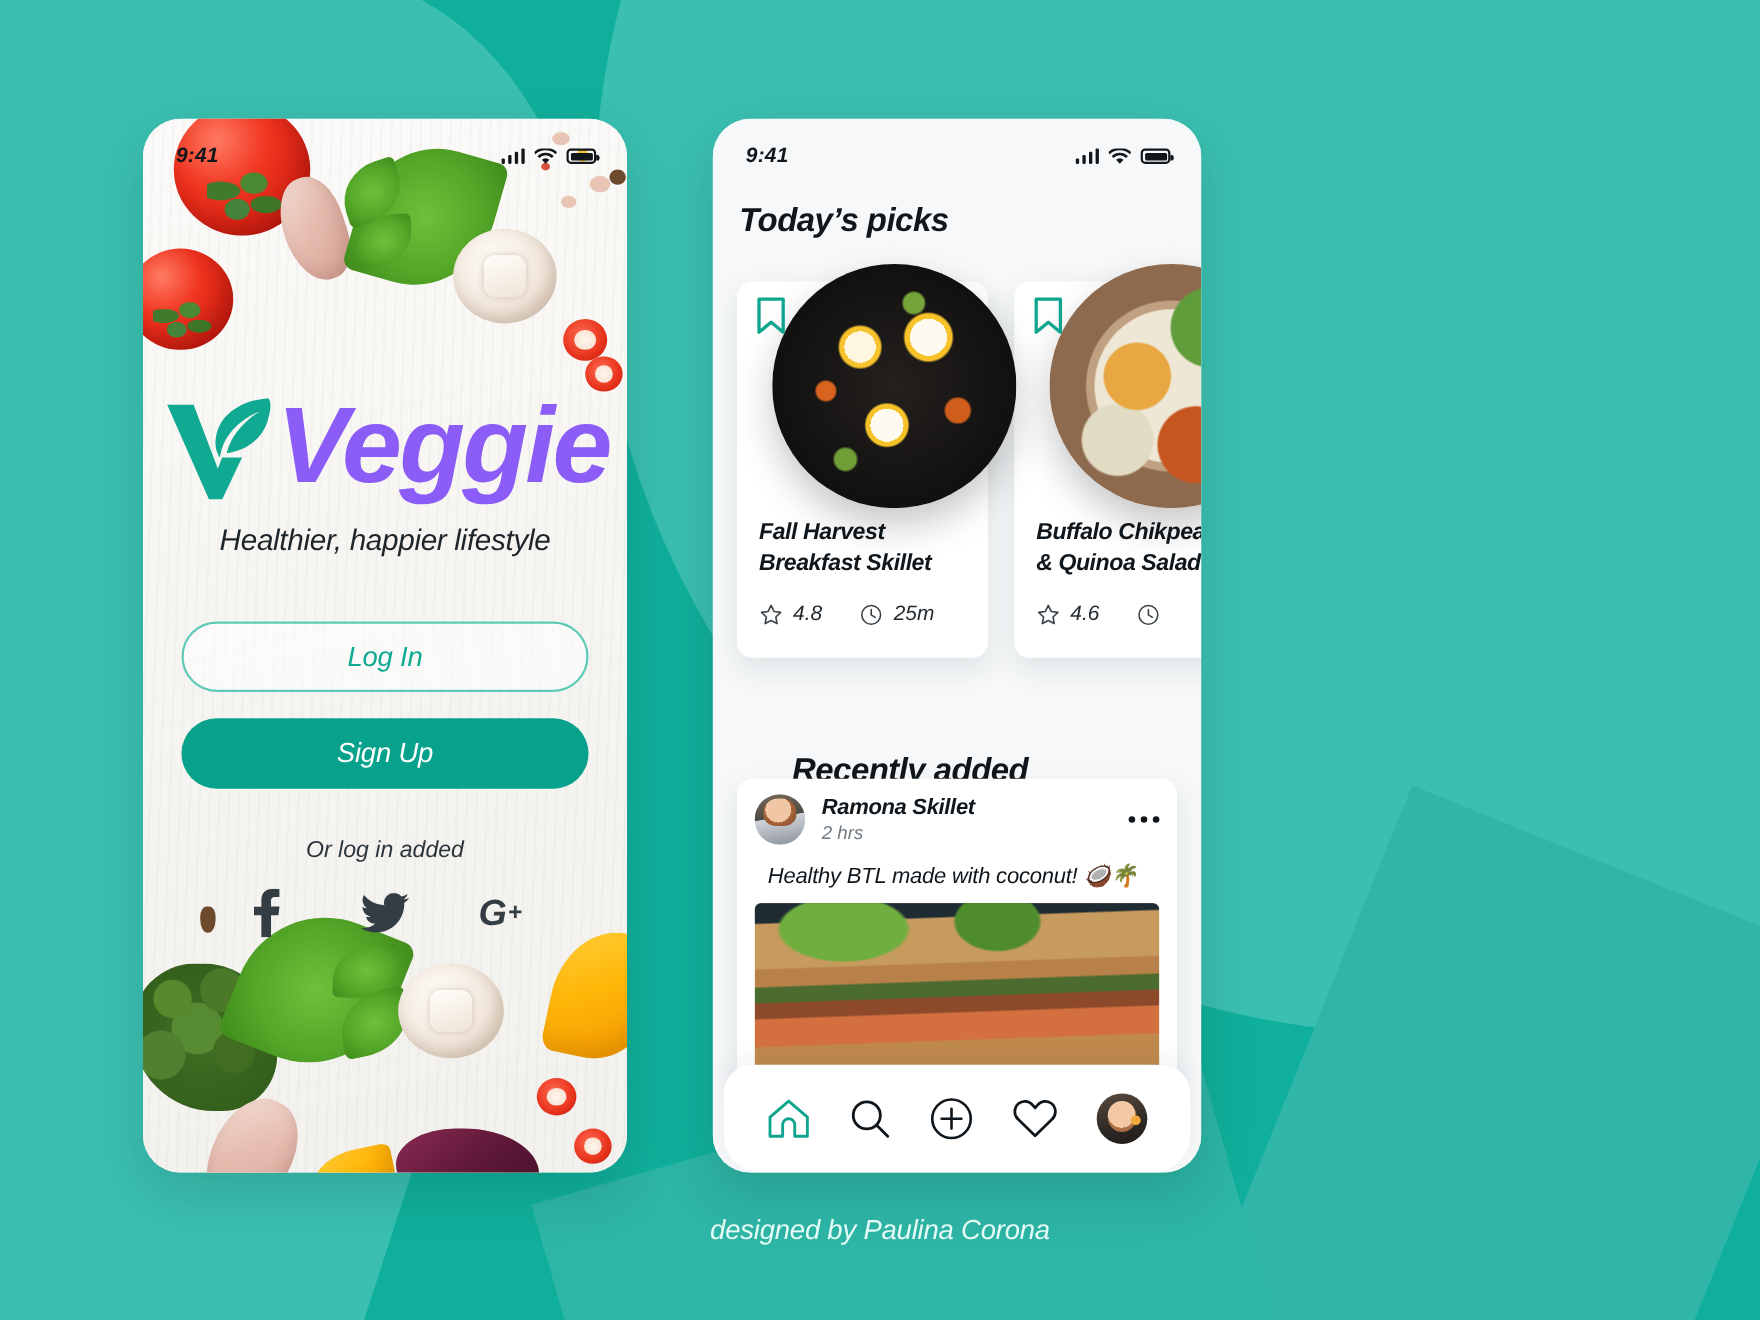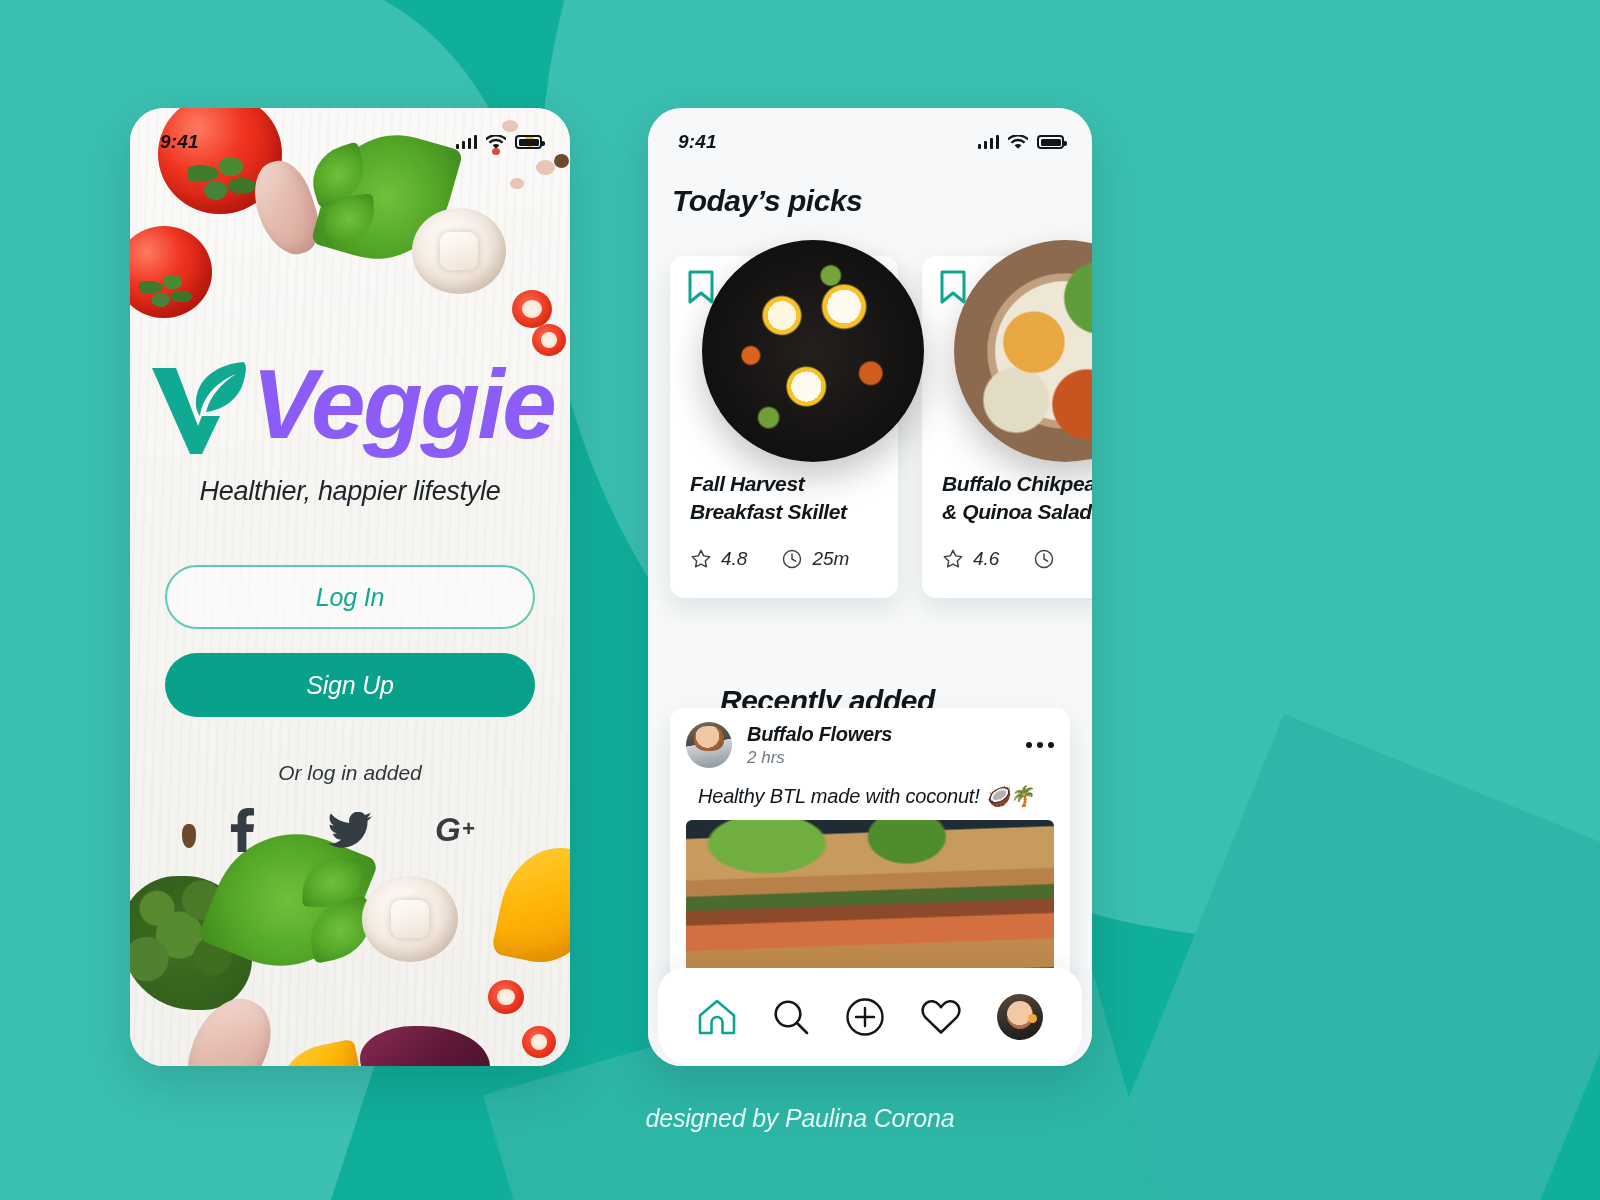--- a/index.html
+++ b/index.html
@@ -539,21 +539,21 @@
         </div>
 
       </div>
 
       <div class="sec-title" id="recent-title">Recently added</div>
 
       <div class="post">
         <div class="post-head">
           <div class="pavatar"></div>
           <div class="pname-wrap">
-            <div class="pname">Buffalo Flowers</div>
+            <div class="pname">Ramona Skillet</div>
             <div class="ptime">2 hrs</div>
           </div>
           <div class="pdots">
               <i></i>
               <i></i>
               <i></i>
             </div>
         </div>
         <div class="ptext">Healthy BTL made with coconut! 🥥🌴</div>
         <div class="pimg"></div>

